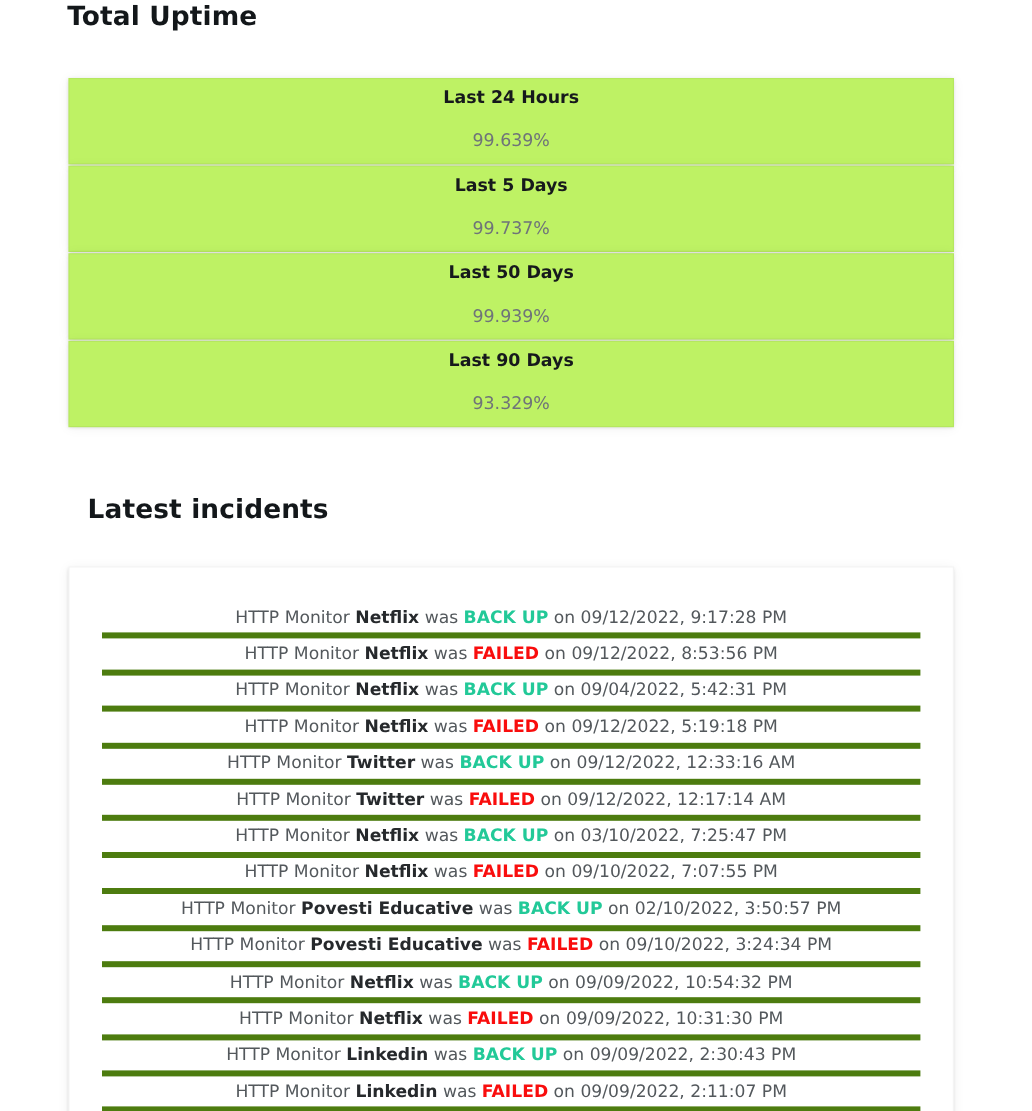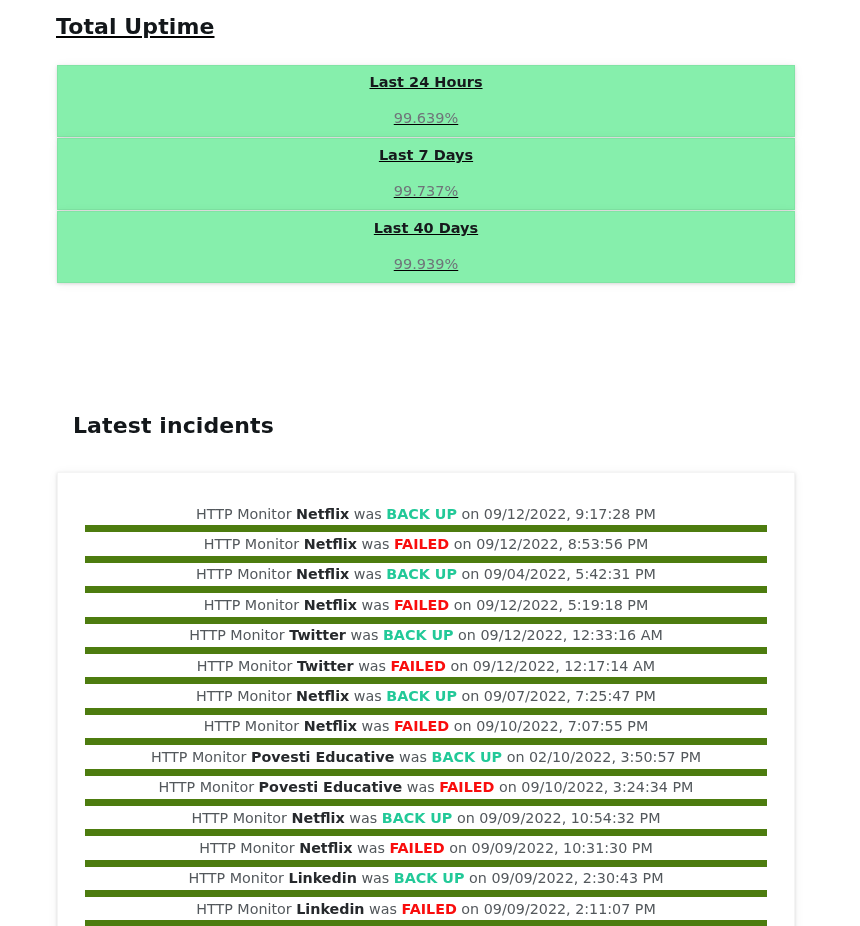--- a/index.html
+++ b/index.html
@@ -21,42 +21,41 @@
   }
 
   .section-title {
     font-size: 22px;
     font-weight: bold;
     color: #13171a;
     letter-spacing: 0.1px;
     margin: 0;
   }
 
-  #uptime-title-wrap { position: absolute; left: 56px; top: 14px; text-decoration: underline; }
+  #uptime-title-wrap { position: absolute; left: 56px; top: 2px; }
   #incidents-title-wrap { position: absolute; left: 73px; top: 413px; }
 
   
   .uptime-stack {
     position: absolute;
     left: 57px;
     top: 65px;
     width: 738px;
   }
 
   .uptime-card {
-    background: #86efac;
+    background: #bef264;
     border: 1px solid rgba(0,0,0,0.045);
     box-shadow: 0 1px 3px rgba(0,0,0,0.13), 0 1px 10px rgba(0,0,0,0.055);
     height: 72px;
     display: flex;
     flex-direction: column;
     align-items: center;
     justify-content: center;
     position: relative;
-    text-decoration: underline;
   }
   .uptime-card + .uptime-card { margin-top: 1px; }
 
   .uptime-label {
     font-size: 14.5px;
     font-weight: bold;
     color: #16191c;
     line-height: 1.45;
   }
   .uptime-value {
@@ -80,21 +79,21 @@
     box-shadow: 0 1px 3px rgba(0,0,0,0.13), 0 1px 10px rgba(0,0,0,0.055);
     padding: 29px 27px 20px 27px;
     overflow: hidden;
   }
 
   .incident-row {
     height: 30.4px;
     display: flex;
     align-items: center;
     justify-content: center;
-    border-bottom: 7px solid #4d7c0f;
+    border-bottom: 5px solid #4d7c0f;
     font-size: 14.3px;
     color: #53585c;
     white-space: nowrap;
   }
   .incident-row:first-child { border-top: none; }
 
   .incident-row .seg { display: inline; }
   .sp { white-space: pre; }
 
   .monitor-name {
@@ -120,26 +119,30 @@
   <div id="uptime-title-wrap">
     <h2 class="section-title">Total Uptime</h2>
   </div>
 
   <div class="uptime-stack" id="uptime-stack">
       <div class="uptime-card">
         <div class="uptime-label">Last 24 Hours</div>
         <div class="uptime-value">99.639%</div>
       </div>
       <div class="uptime-card">
-        <div class="uptime-label">Last 7 Days</div>
+        <div class="uptime-label">Last 5 Days</div>
         <div class="uptime-value">99.737%</div>
       </div>
       <div class="uptime-card">
-        <div class="uptime-label">Last 40 Days</div>
+        <div class="uptime-label">Last 50 Days</div>
         <div class="uptime-value">99.939%</div>
+      </div>
+      <div class="uptime-card">
+        <div class="uptime-label">Last 90 Days</div>
+        <div class="uptime-value">93.329%</div>
       </div>
     </div>
 
   <div id="incidents-title-wrap">
     <h2 class="section-title">Latest incidents</h2>
   </div>
 
   <div class="incidents-card" id="incidents-card">
       <div class="incident-row">
         <span class="seg">HTTP Monitor</span>
@@ -223,21 +226,21 @@
         <span class="seg">HTTP Monitor</span>
         <span class="sp"> </span>
         <span class="monitor-name">Netflix</span>
         <span class="sp"> </span>
         <span class="seg">was</span>
         <span class="sp"> </span>
         <span class="status-up">BACK UP</span>
         <span class="sp"> </span>
         <span class="seg">on</span>
         <span class="sp"> </span>
-        <span class="incident-date">09/07/2022, 7:25:47 PM</span>
+        <span class="incident-date">03/10/2022, 7:25:47 PM</span>
       </div>
       <div class="incident-row">
         <span class="seg">HTTP Monitor</span>
         <span class="sp"> </span>
         <span class="monitor-name">Netflix</span>
         <span class="sp"> </span>
         <span class="seg">was</span>
         <span class="sp"> </span>
         <span class="status-down">FAILED</span>
         <span class="sp"> </span>

